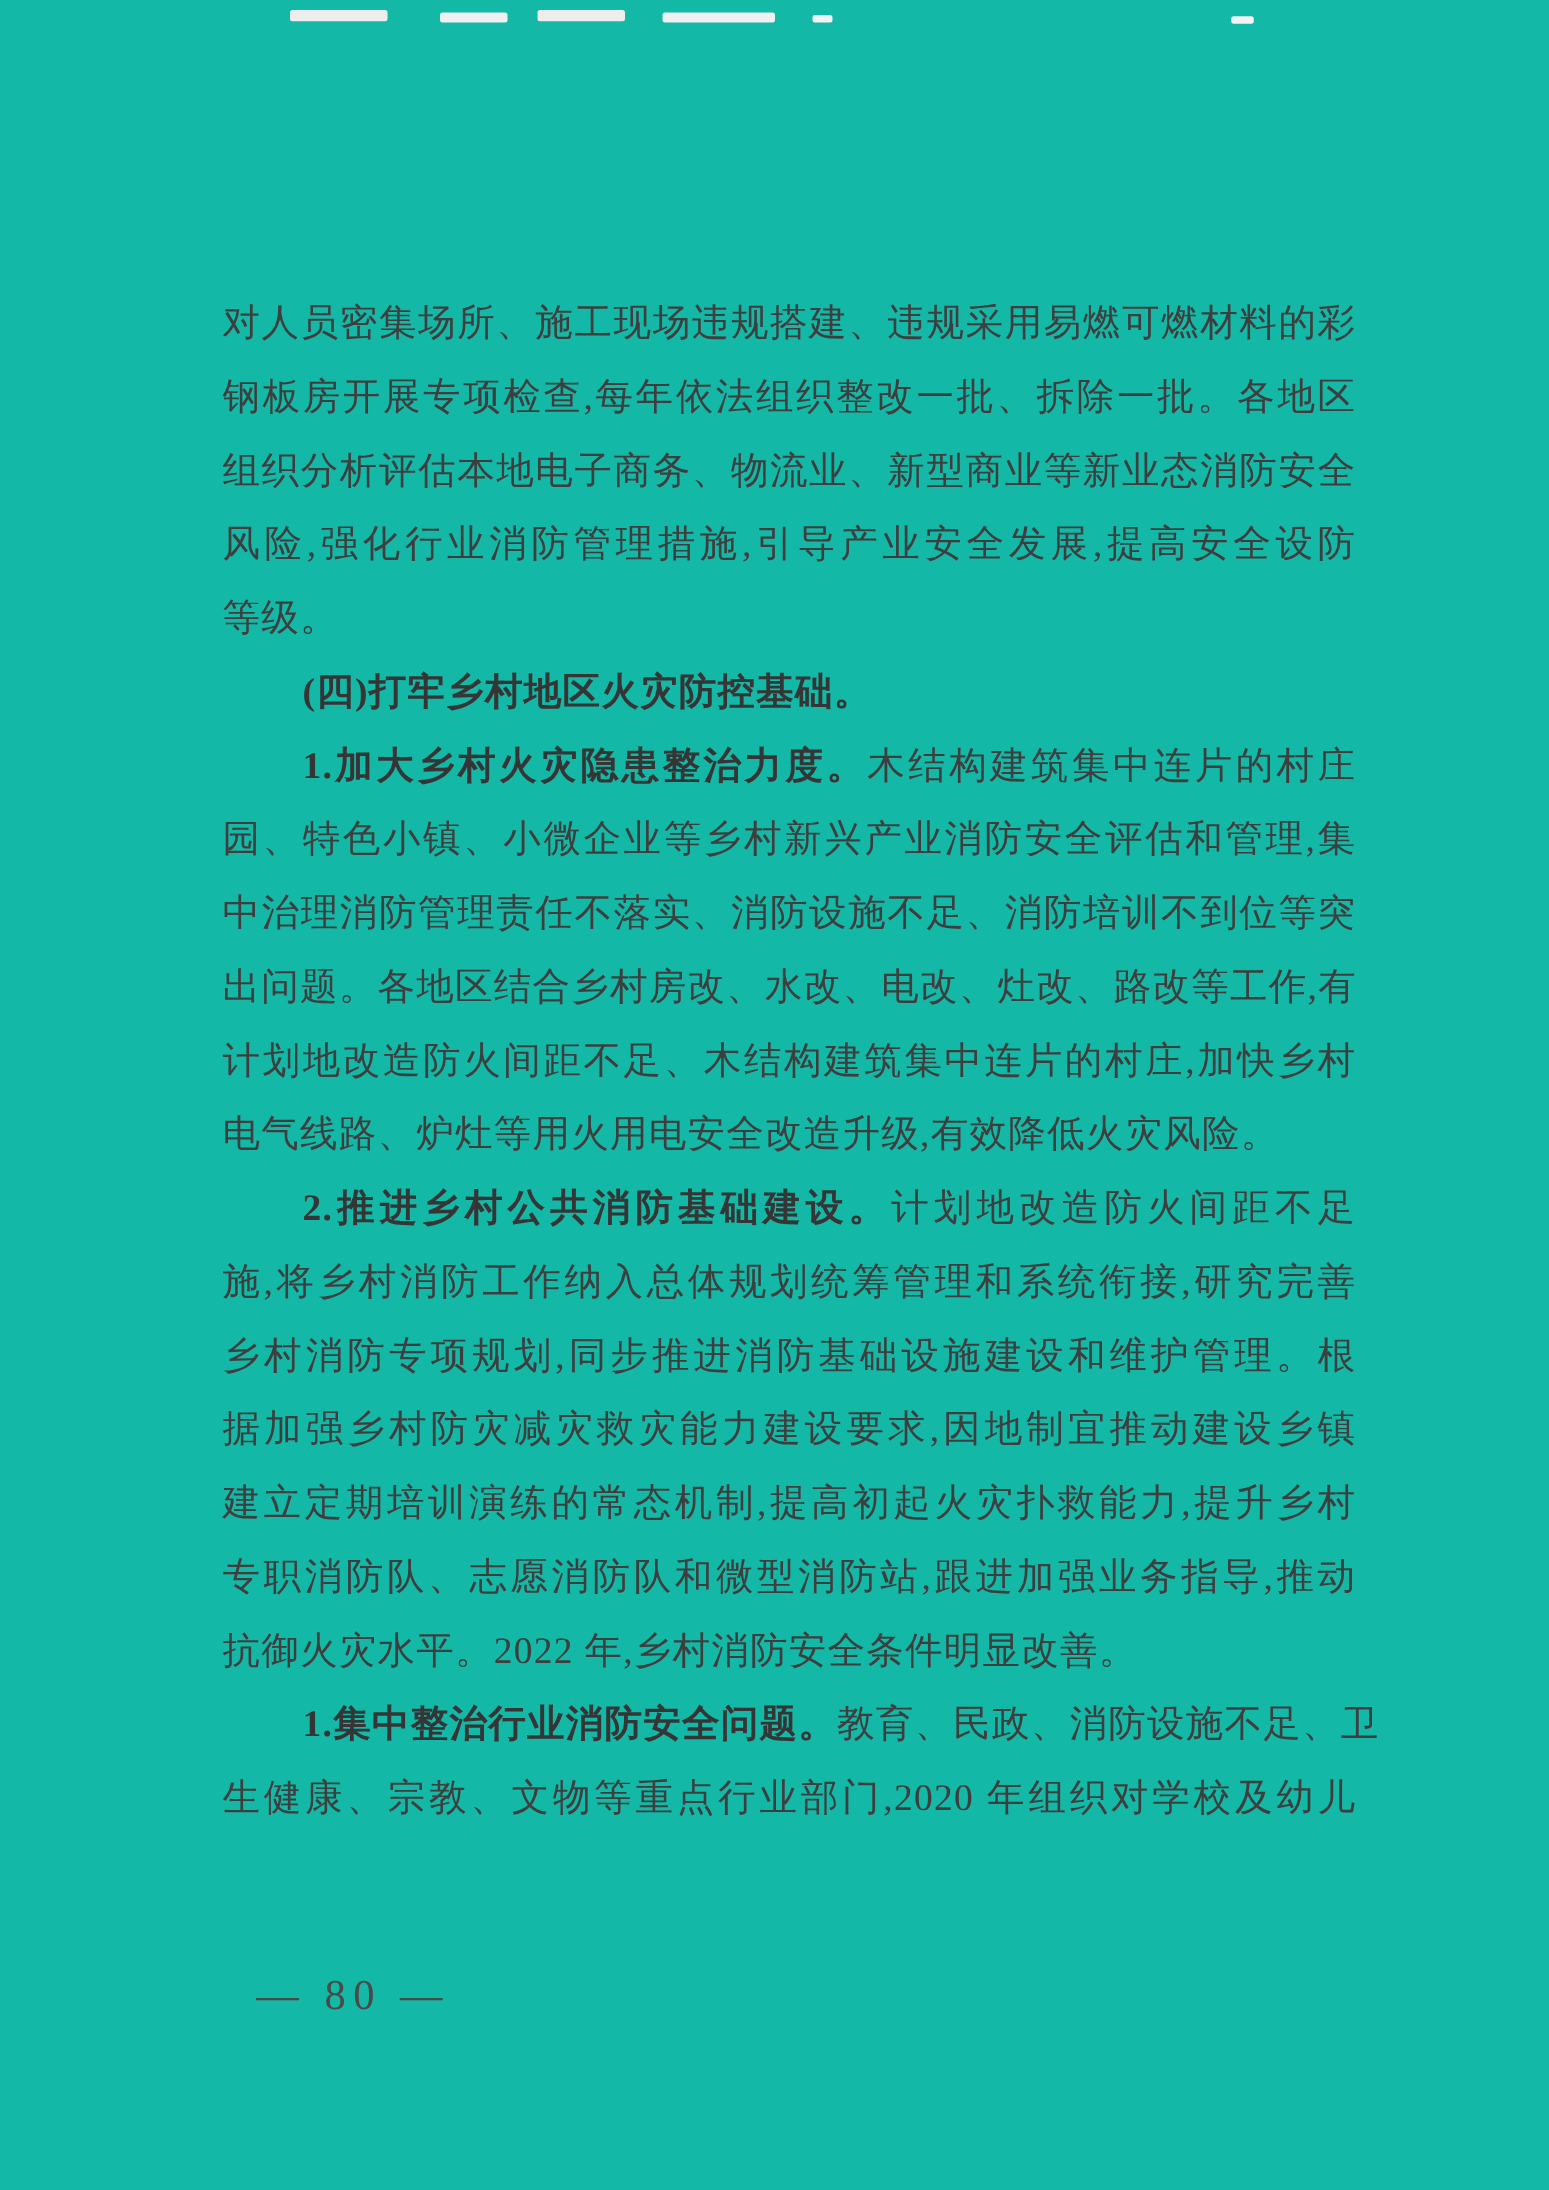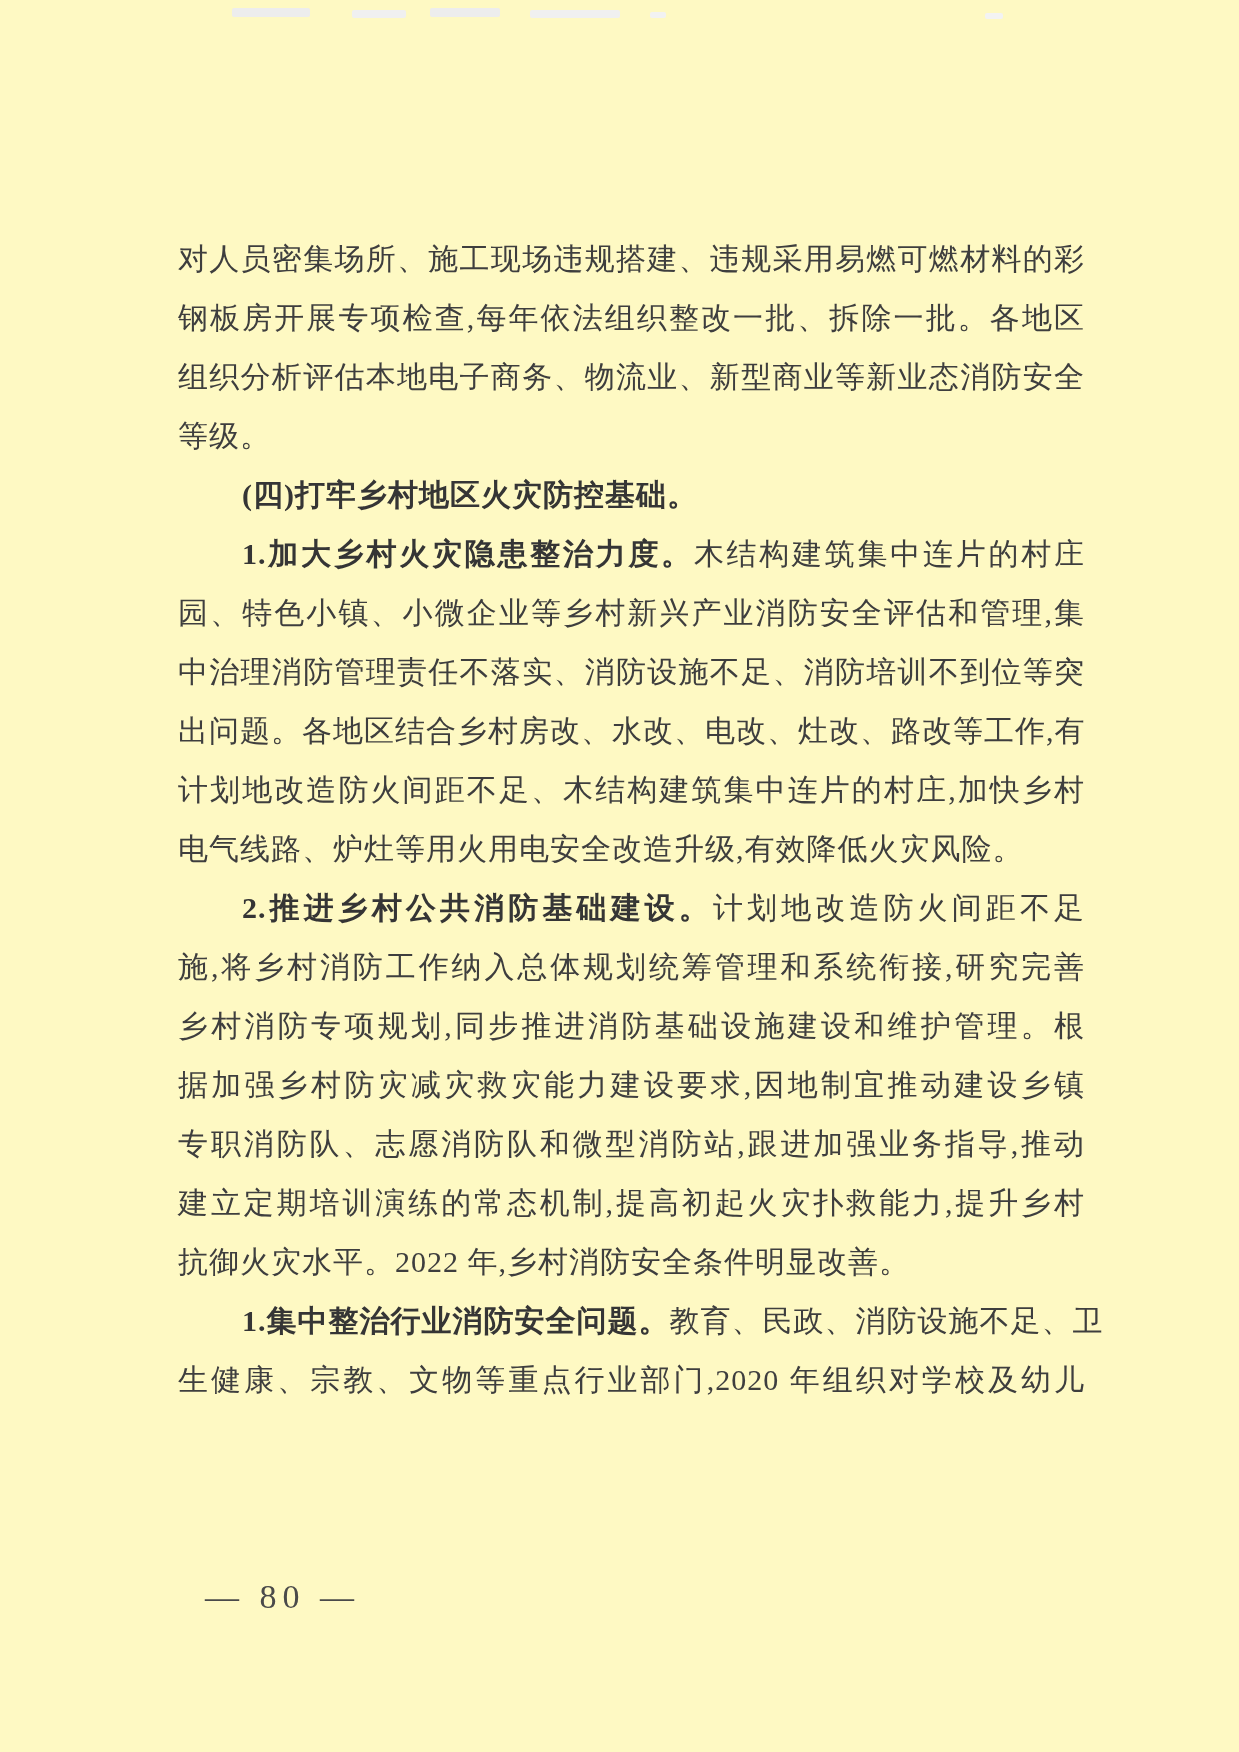--- a/index.html
+++ b/index.html
@@ -1,21 +1,21 @@
 <!DOCTYPE html>
 <html><head>
 <meta charset="utf-8">
 <style>
   * { margin:0; padding:0; box-sizing:border-box; }
   html,body { background:#ffffff; }
   .page {
     position:relative;
     width:1239px;
     height:1752px;
-    background:#fef9c3;
+    background:#14b8a6;
     overflow:hidden;
     font-family:"Liberation Serif", serif;
   }
   .text-column {
     position:absolute;
     left:178px;
     top:229px;
     width:907px;
   }
   .line {
@@ -76,34 +76,35 @@
   <div class="artifact a2"></div>
   <div class="artifact a3"></div>
   <div class="artifact a4"></div>
   <div class="artifact a5"></div>
   <div class="artifact a6"></div>
 
   <div class="text-column">
     <div class="line"><span class="lead"></span><span class="rest">对人员密集场所、施工现场违规搭建、违规采用易燃可燃材料的彩</span></div>
     <div class="line"><span class="lead"></span><span class="rest">钢板房开展专项检查,每年依法组织整改一批、拆除一批。各地区</span></div>
     <div class="line"><span class="lead"></span><span class="rest">组织分析评估本地电子商务、物流业、新型商业等新业态消防安全</span></div>
+    <div class="line"><span class="lead"></span><span class="rest">风险,强化行业消防管理措施,引导产业安全发展,提高安全设防</span></div>
     <div class="line end"><span class="lead"></span><span class="rest">等级。</span></div>
     <div class="line indent end"><span class="lead">(四)打牢乡村地区火灾防控基础。</span><span class="rest"></span></div>
     <div class="line indent"><span class="lead">1.加大乡村火灾隐患整治力度。</span><span class="rest">木结构建筑集中连片的村庄</span></div>
     <div class="line"><span class="lead"></span><span class="rest">园、特色小镇、小微企业等乡村新兴产业消防安全评估和管理,集</span></div>
     <div class="line"><span class="lead"></span><span class="rest">中治理消防管理责任不落实、消防设施不足、消防培训不到位等突</span></div>
     <div class="line"><span class="lead"></span><span class="rest">出问题。各地区结合乡村房改、水改、电改、灶改、路改等工作,有</span></div>
     <div class="line"><span class="lead"></span><span class="rest">计划地改造防火间距不足、木结构建筑集中连片的村庄,加快乡村</span></div>
     <div class="line end"><span class="lead"></span><span class="rest">电气线路、炉灶等用火用电安全改造升级,有效降低火灾风险。</span></div>
     <div class="line indent"><span class="lead">2.推进乡村公共消防基础建设。</span><span class="rest">计划地改造防火间距不足</span></div>
     <div class="line"><span class="lead"></span><span class="rest">施,将乡村消防工作纳入总体规划统筹管理和系统衔接,研究完善</span></div>
     <div class="line"><span class="lead"></span><span class="rest">乡村消防专项规划,同步推进消防基础设施建设和维护管理。根</span></div>
     <div class="line"><span class="lead"></span><span class="rest">据加强乡村防灾减灾救灾能力建设要求,因地制宜推动建设乡镇</span></div>
+    <div class="line"><span class="lead"></span><span class="rest">建立定期培训演练的常态机制,提高初起火灾扑救能力,提升乡村</span></div>
     <div class="line"><span class="lead"></span><span class="rest">专职消防队、志愿消防队和微型消防站,跟进加强业务指导,推动</span></div>
-    <div class="line"><span class="lead"></span><span class="rest">建立定期培训演练的常态机制,提高初起火灾扑救能力,提升乡村</span></div>
     <div class="line end"><span class="lead"></span><span class="rest">抗御火灾水平。2022 年,乡村消防安全条件明显改善。</span></div>
     <div class="line indent"><span class="lead">1.集中整治行业消防安全问题。</span><span class="rest">教育、民政、消防设施不足、卫</span></div>
     <div class="line"><span class="lead"></span><span class="rest">生健康、宗教、文物等重点行业部门,2020 年组织对学校及幼儿</span></div>
   </div>
 
   <div class="page-number">— 80 —</div>
 
 </div>
 
 </body></html>

